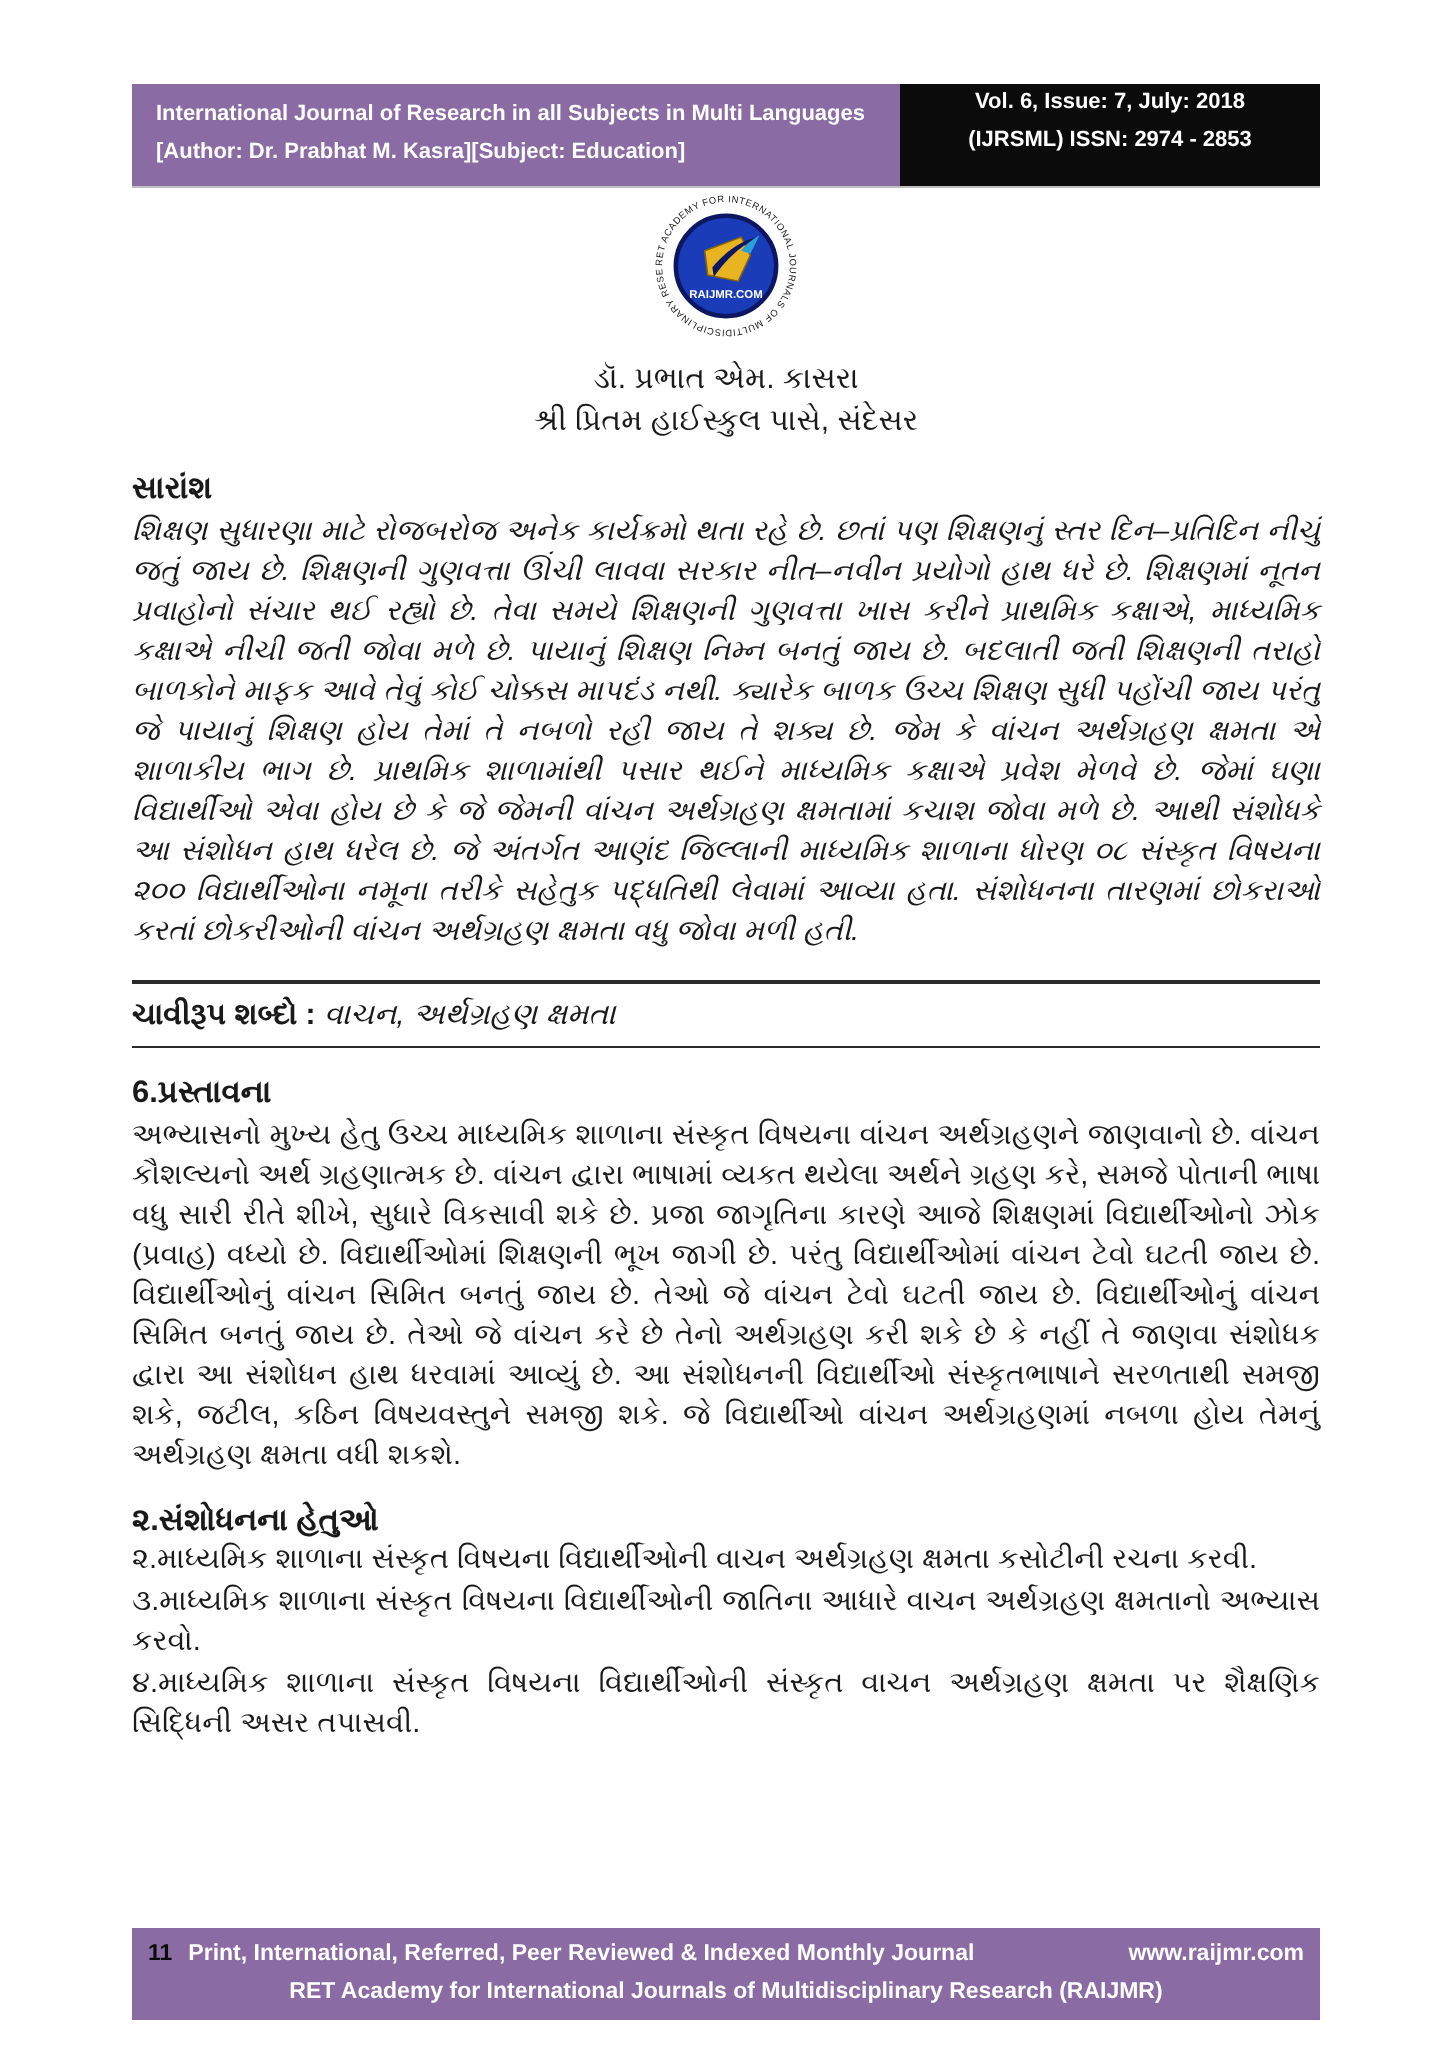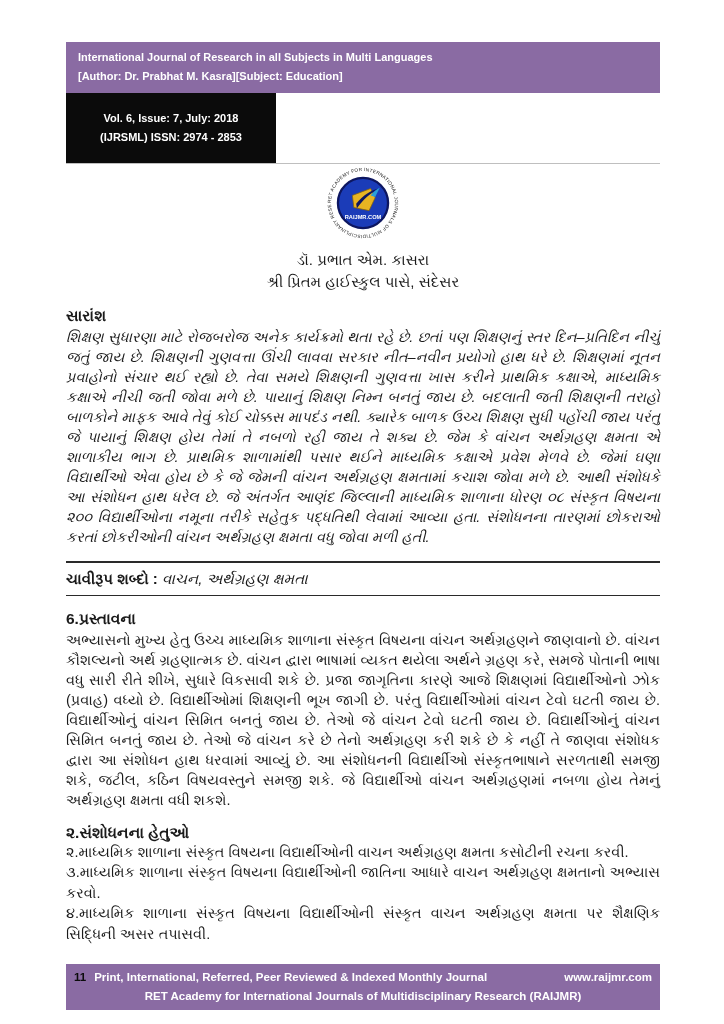--- a/index.html
+++ b/index.html
@@ -7,29 +7,29 @@
     width:724px;height:1024px;
     background:#ffffff;
     font-family:"Liberation Sans","DejaVu Sans",sans-serif;
     color:#1a1a1a;
     position:relative;
     overflow:hidden;
   }
   .page{padding:42px 64px 0 66px;}
 
   
-  .header-band{display:flex;width:100%;box-shadow:0 1px 0 rgba(0,0,0,.25);flex-direction:column;}
+  .header-band{display:flex;width:100%;box-shadow:0 1px 0 rgba(0,0,0,.25);}
   .header-left{
     background:#8a6ba3;color:#fff;flex:1;
     padding:6px 10px 6px 12px;
     font-size:11px;font-weight:bold;line-height:1.75;
   }
   .header-right{
     background:#0b0b0b;color:#fff;width:190px;
-    padding:16px 10px;text-align:center;
+    padding:0 10px;text-align:center;
     font-size:11px;font-weight:bold;line-height:1.75;
   }
 
   
   .logo-wrap{text-align:center;margin-top:2px;height:76px;}
 
   
   .article-title{
     font-size:21px;font-weight:bold;text-align:center;
     line-height:1.55;margin-top:4px;padding:0 4px;

